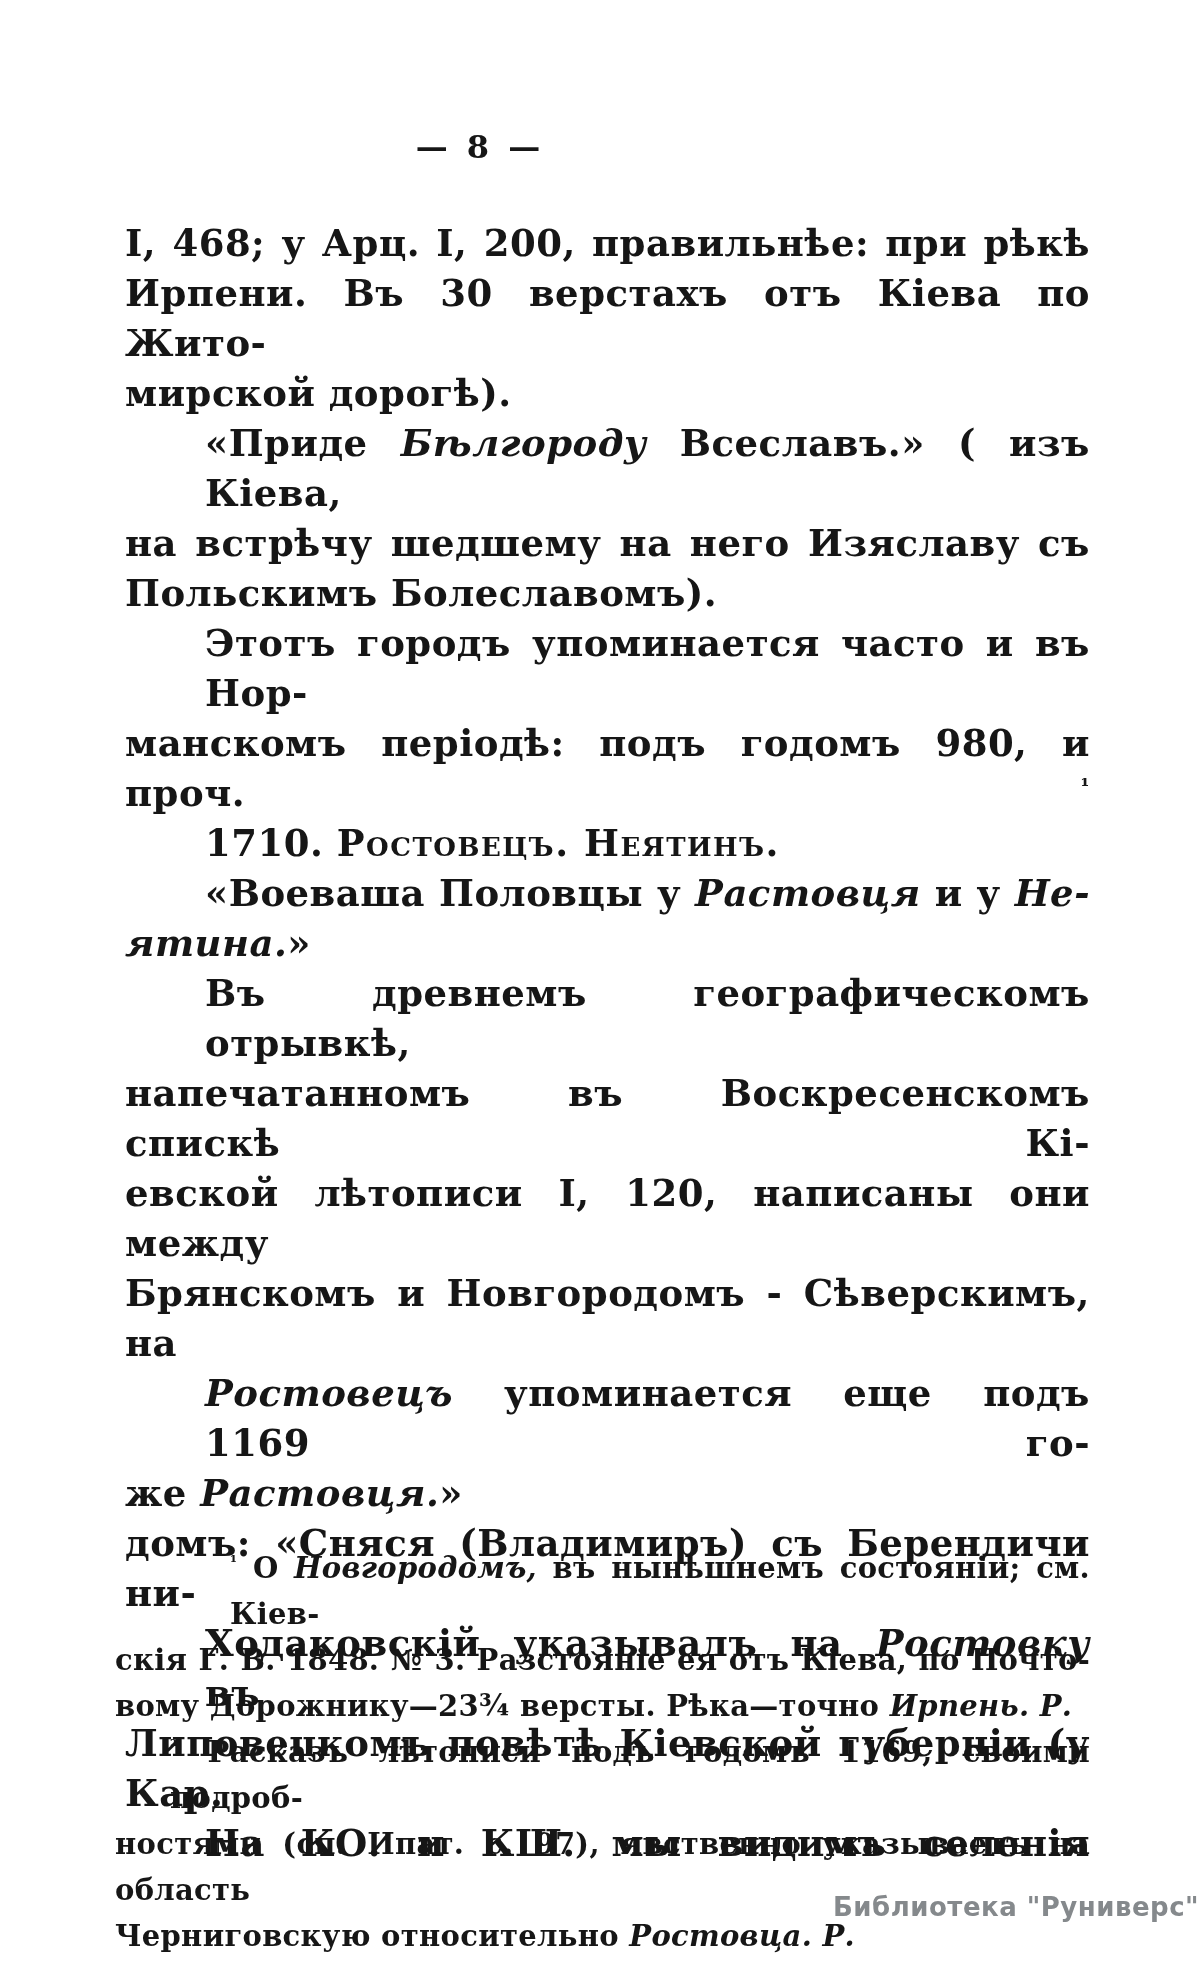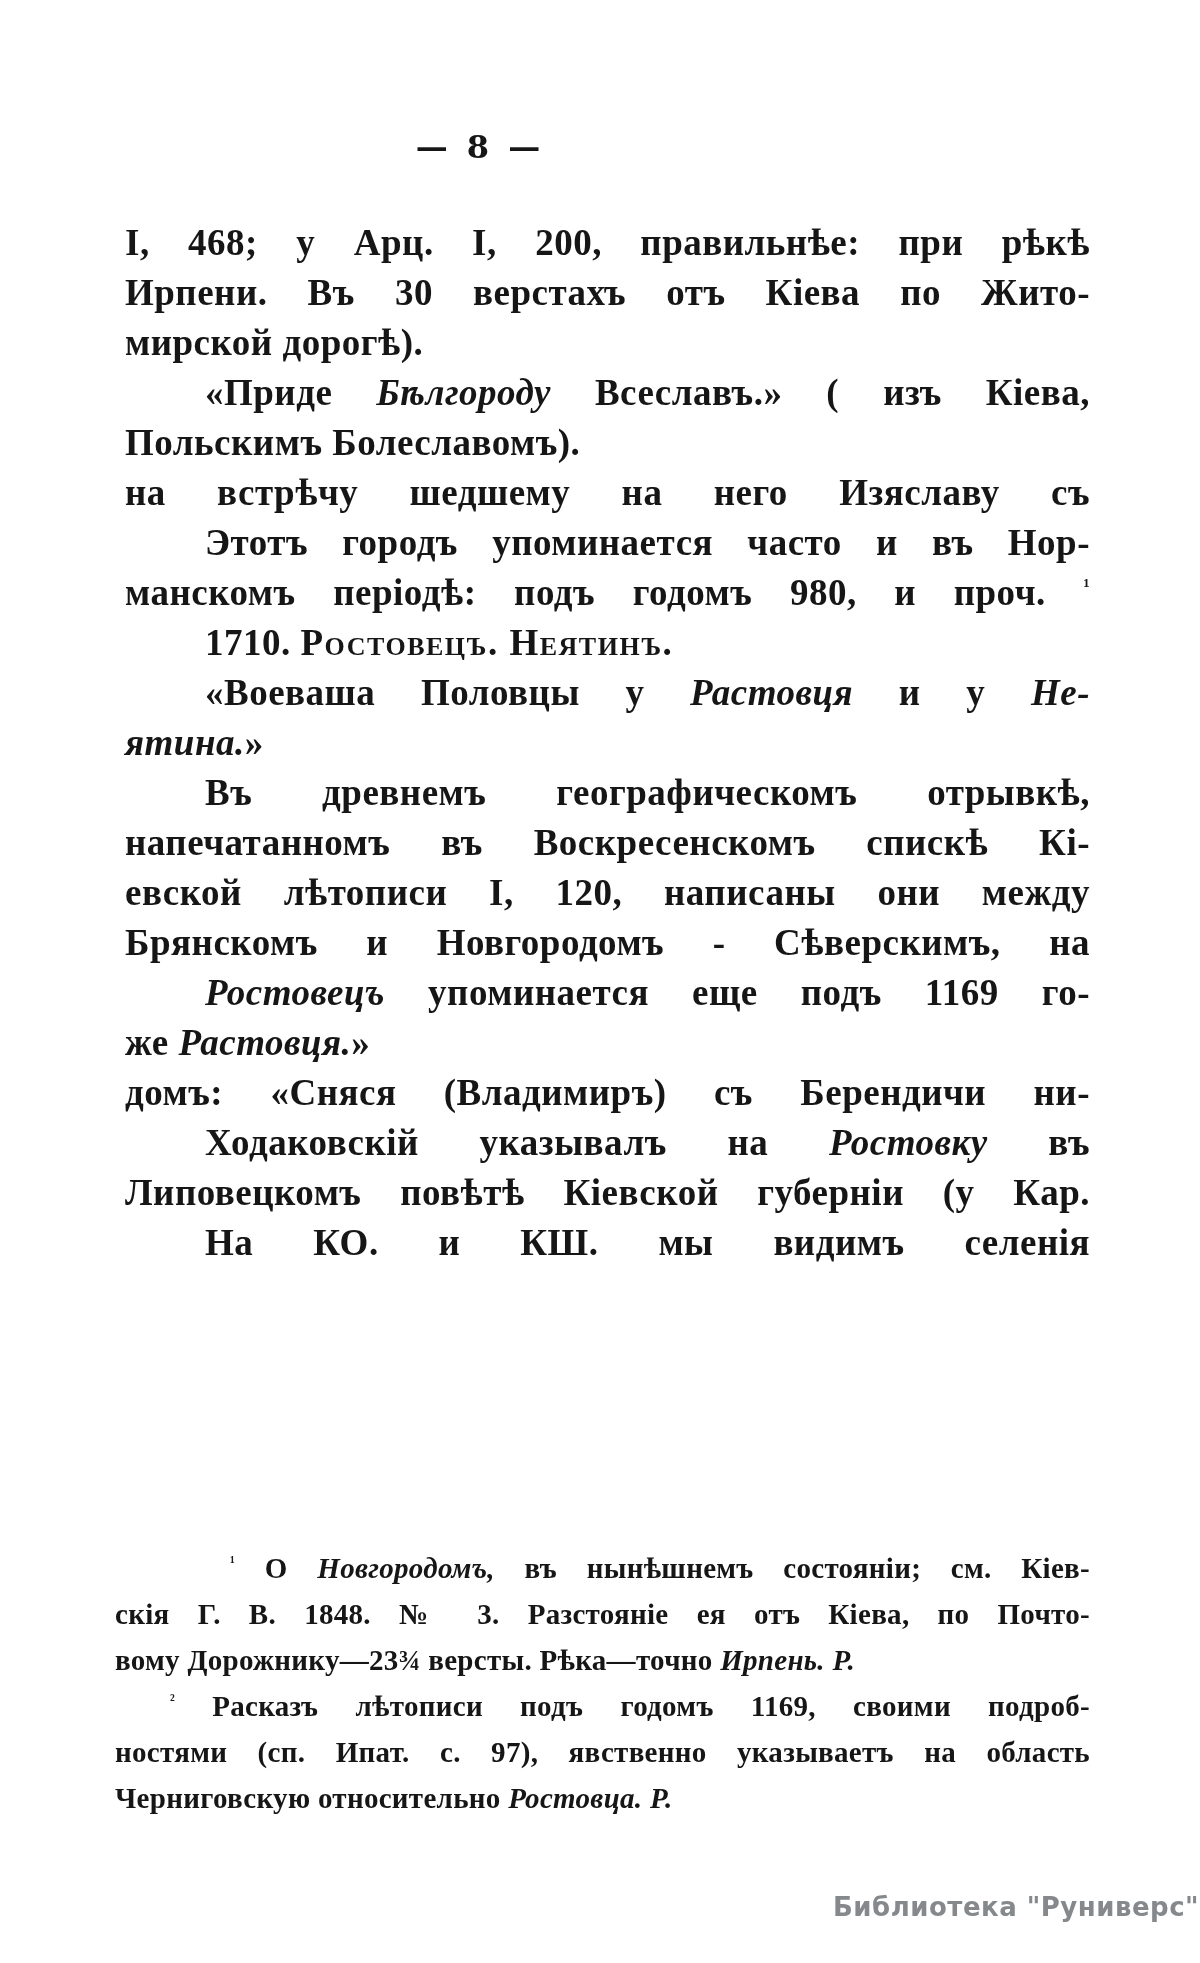--- a/index.html
+++ b/index.html
@@ -31,21 +31,21 @@
   }
   .footnotes{
     position:absolute;
     top:1545px;left:115px;width:975px;
     font-size:29px;
     line-height:46px;
     letter-spacing:0.3px;
   }
   .para{margin:0;}
   .para.heading{}
-  .line{min-height:1em;font-family:Liberation Serif, serif;}
+  .line{min-height:1em;}
   .line.full{text-align:justify;text-align-last:justify;}
   .line.ind-md{padding-left:80px;}
   .line.ind-lg{padding-left:115px;}
   .line.ind-sm{padding-left:55px;}
   .sc{font-variant-caps:small-caps;letter-spacing:1.5px;}
   .sup{font-size:0.55em;vertical-align:super;line-height:0;}
   i{font-style:italic;}
   .watermark{
     position:absolute;
     left:833px;top:1892px;
@@ -62,22 +62,22 @@
 <div class="page">
   <div class="pageno">— 8 —</div>
   <div class="bodytext" id="body-text">
       <div class="para">
         <div class="line full"><span>I, 468; у Арц. I, 200, правильнѣе: при рѣкѣ</span></div>
         <div class="line full"><span>Ирпени. Въ 30 верстахъ отъ Кіева по Жито-</span></div>
         <div class="line"><span>мирской дорогѣ).</span></div>
       </div>
       <div class="para">
         <div class="line full ind-md"><span>«Приде </span><i>Бѣлгороду</i><span> Всеславъ.» ( изъ Кіева,</span></div>
+        <div class="line full"><span>на встрѣчу шедшему на него Изяславу съ</span></div>
         <div class="line"><span>Польскимъ Болеславомъ).</span></div>
-        <div class="line full"><span>на встрѣчу шедшему на него Изяславу съ</span></div>
       </div>
       <div class="para">
         <div class="line full ind-md"><span>Этотъ городъ упоминается часто и въ Нор-</span></div>
         <div class="line full"><span>манскомъ періодѣ: подъ годомъ 980, и проч. </span><span class="sup">¹</span></div>
       </div>
       <div class="para heading">
         <div class="line ind-md"><span>1710. </span><span class="sc">Ростовецъ. Неятинъ.</span></div>
       </div>
       <div class="para">
         <div class="line full ind-md"><span>«Воеваша Половцы у </span><i>Растовця</i><span> и у </span><i>Не-</i></div>

